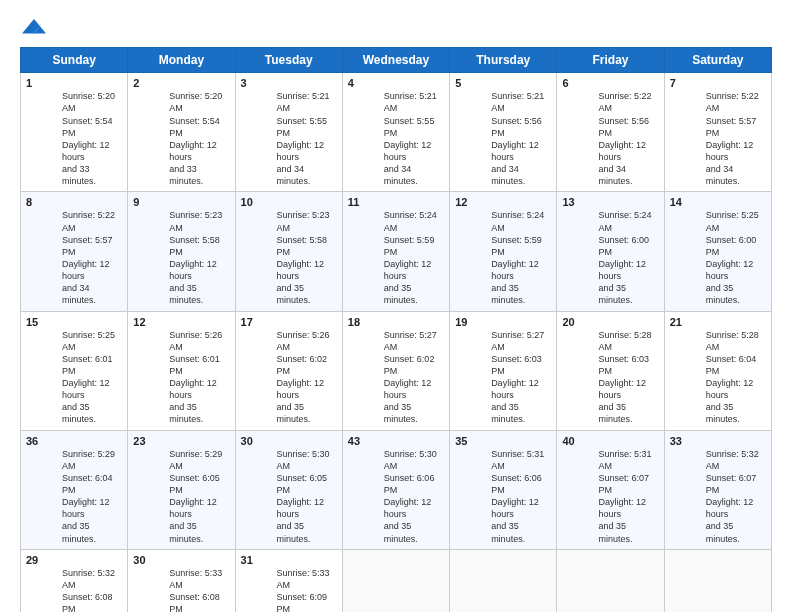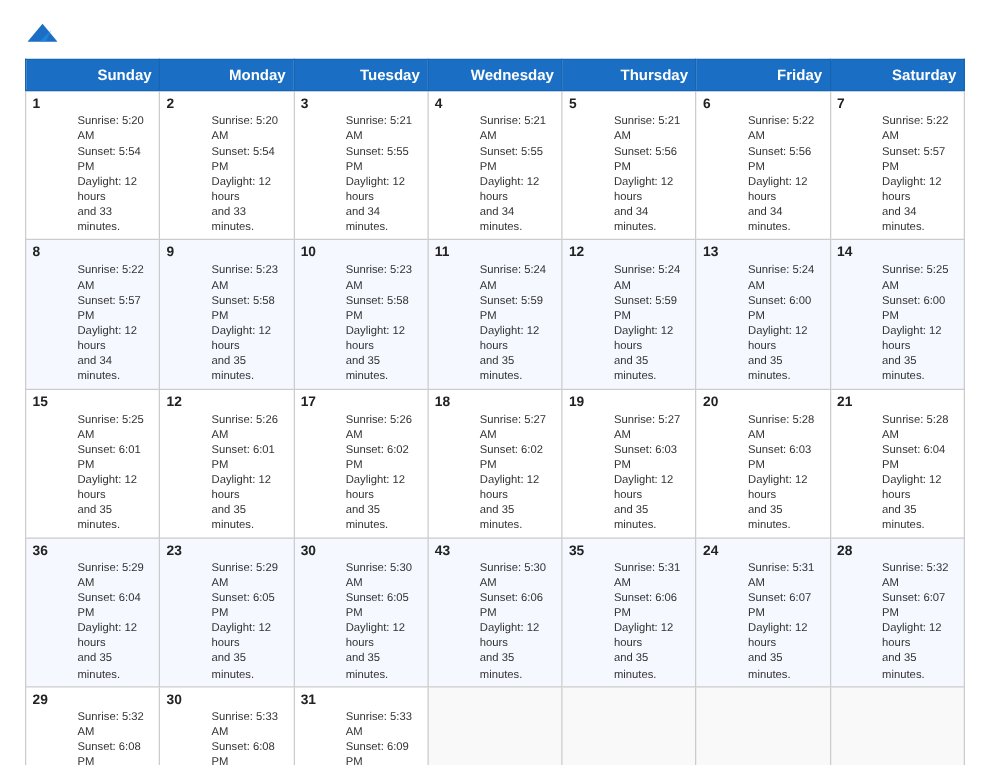--- a/index.html
+++ b/index.html
@@ -49,21 +49,21 @@
       width: 100%;
       border-collapse: collapse;
       flex: 1;
     }
     .calendar thead tr th {
       background-color: #1a6fc4;
       color: white;
       font-size: 12px;
       font-weight: bold;
       padding: 5px 6px;
-      text-align: right;
+      text-align: center;
       border: 1px solid #1565b0;
     }
     .calendar tbody tr td {
       border: 1px solid #ccc;
       vertical-align: top;
       padding: 4px 5px;
       width: calc(100% / 7);
       background: #fff;
     }
     .calendar tbody tr:nth-child(even) td {
@@ -307,28 +307,28 @@
 and 35 minutes.</div>
           </td>
           <td>
             <span class="day-num">35</span>
             <div class="day-info" style="white-space: pre-line;">Sunrise: 5:31 AM
 Sunset: 6:06 PM
 Daylight: 12 hours
 and 35 minutes.</div>
           </td>
           <td>
-            <span class="day-num">24</span>
+            <span class="day-num">40</span>
             <div class="day-info" style="white-space: pre-line;">Sunrise: 5:31 AM
 Sunset: 6:07 PM
 Daylight: 12 hours
 and 35 minutes.</div>
           </td>
           <td>
-            <span class="day-num">28</span>
+            <span class="day-num">33</span>
             <div class="day-info" style="white-space: pre-line;">Sunrise: 5:32 AM
 Sunset: 6:07 PM
 Daylight: 12 hours
 and 35 minutes.</div>
           </td>
         </tr>
         <tr>
           <td>
             <span class="day-num">29</span>
             <div class="day-info" style="white-space: pre-line;">Sunrise: 5:32 AM

